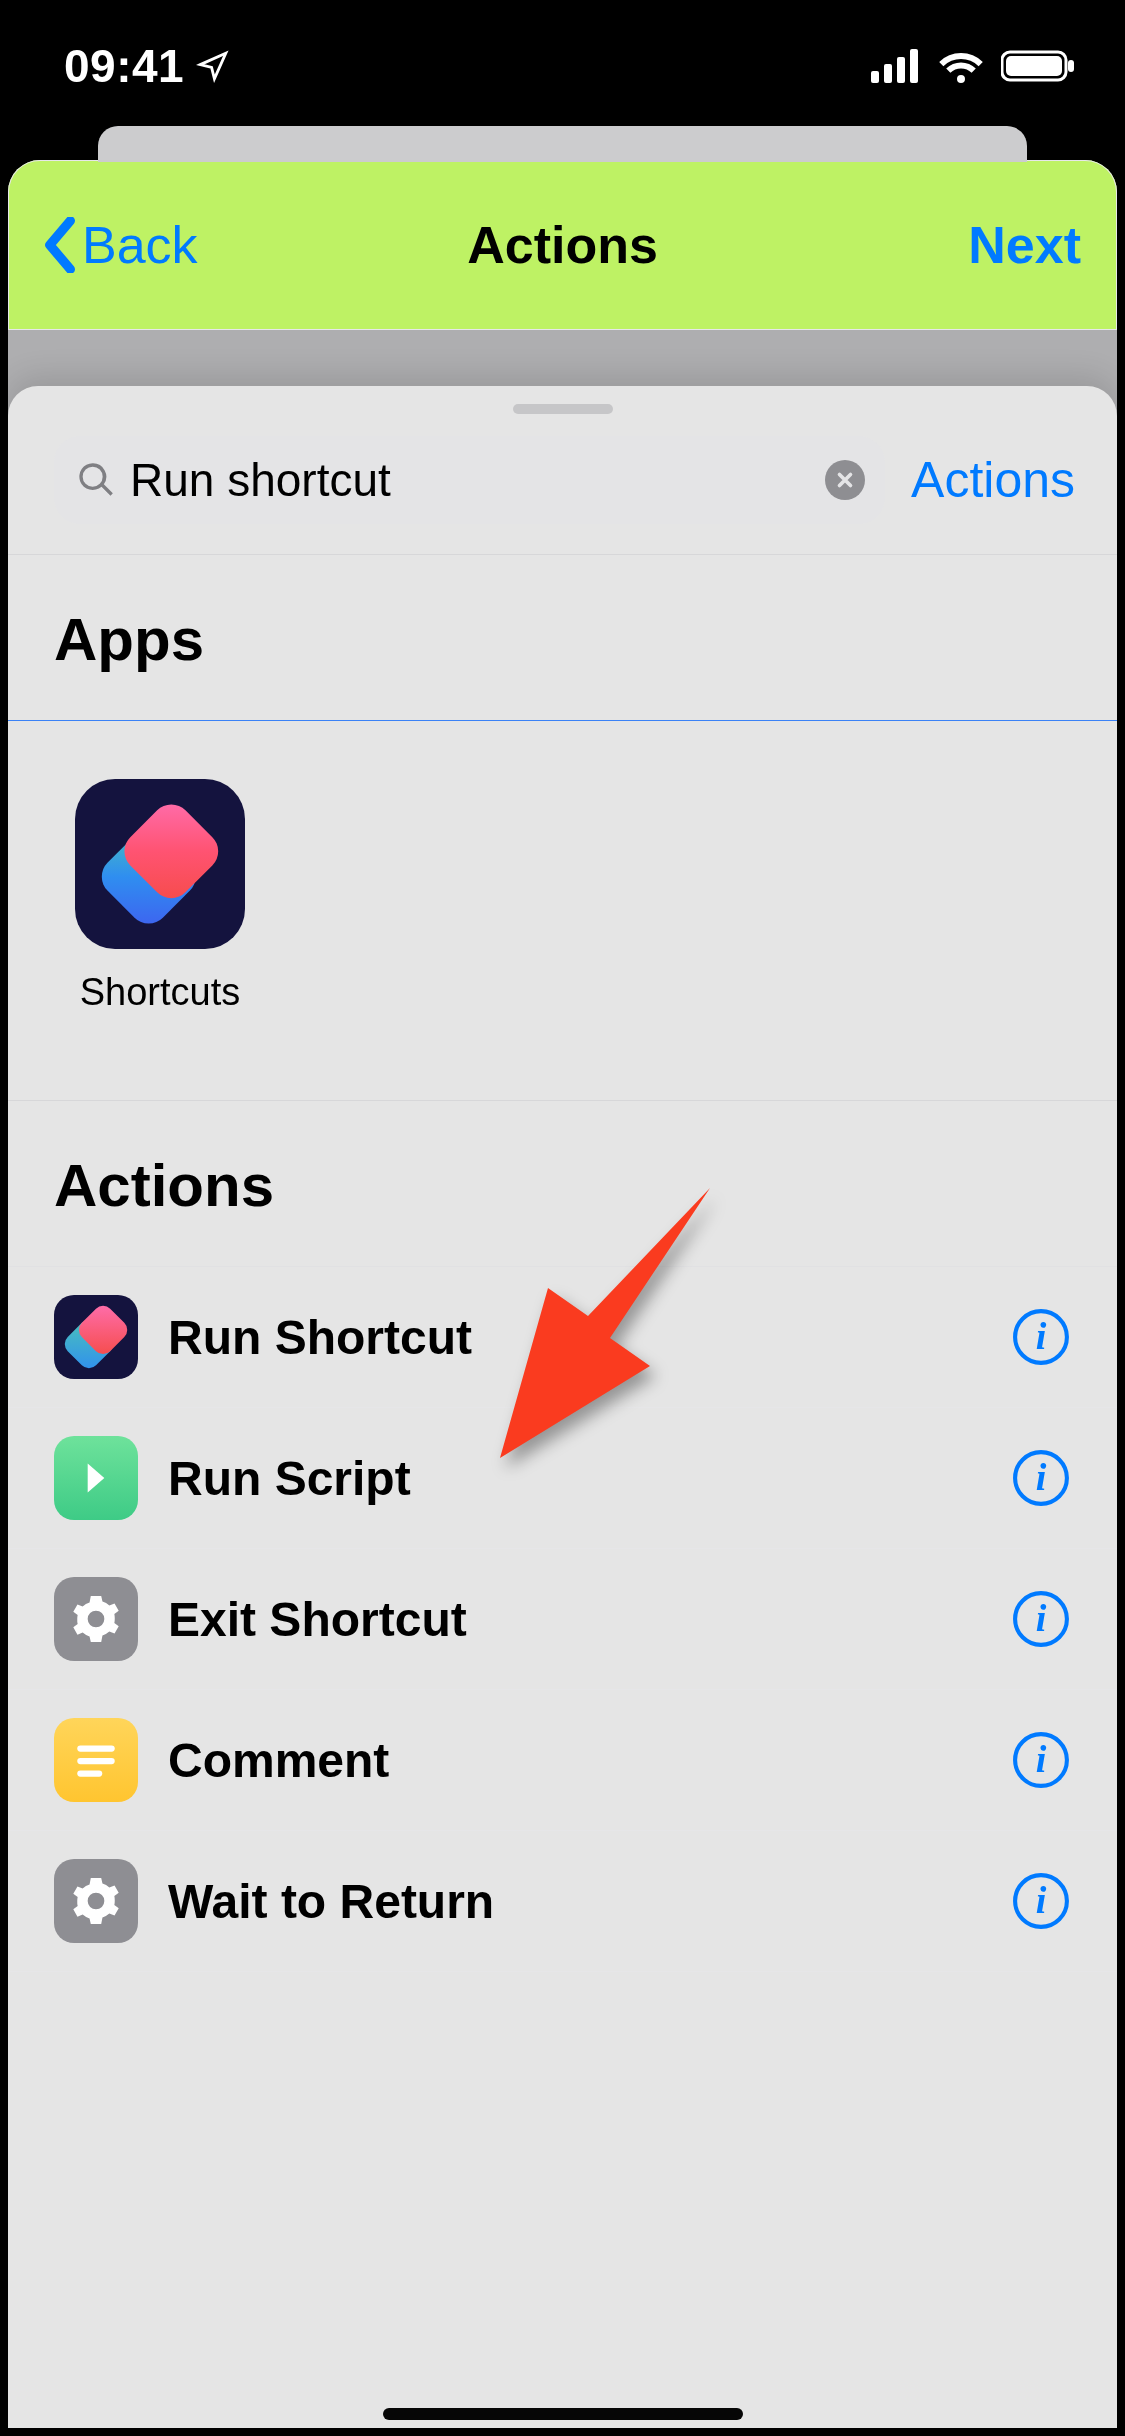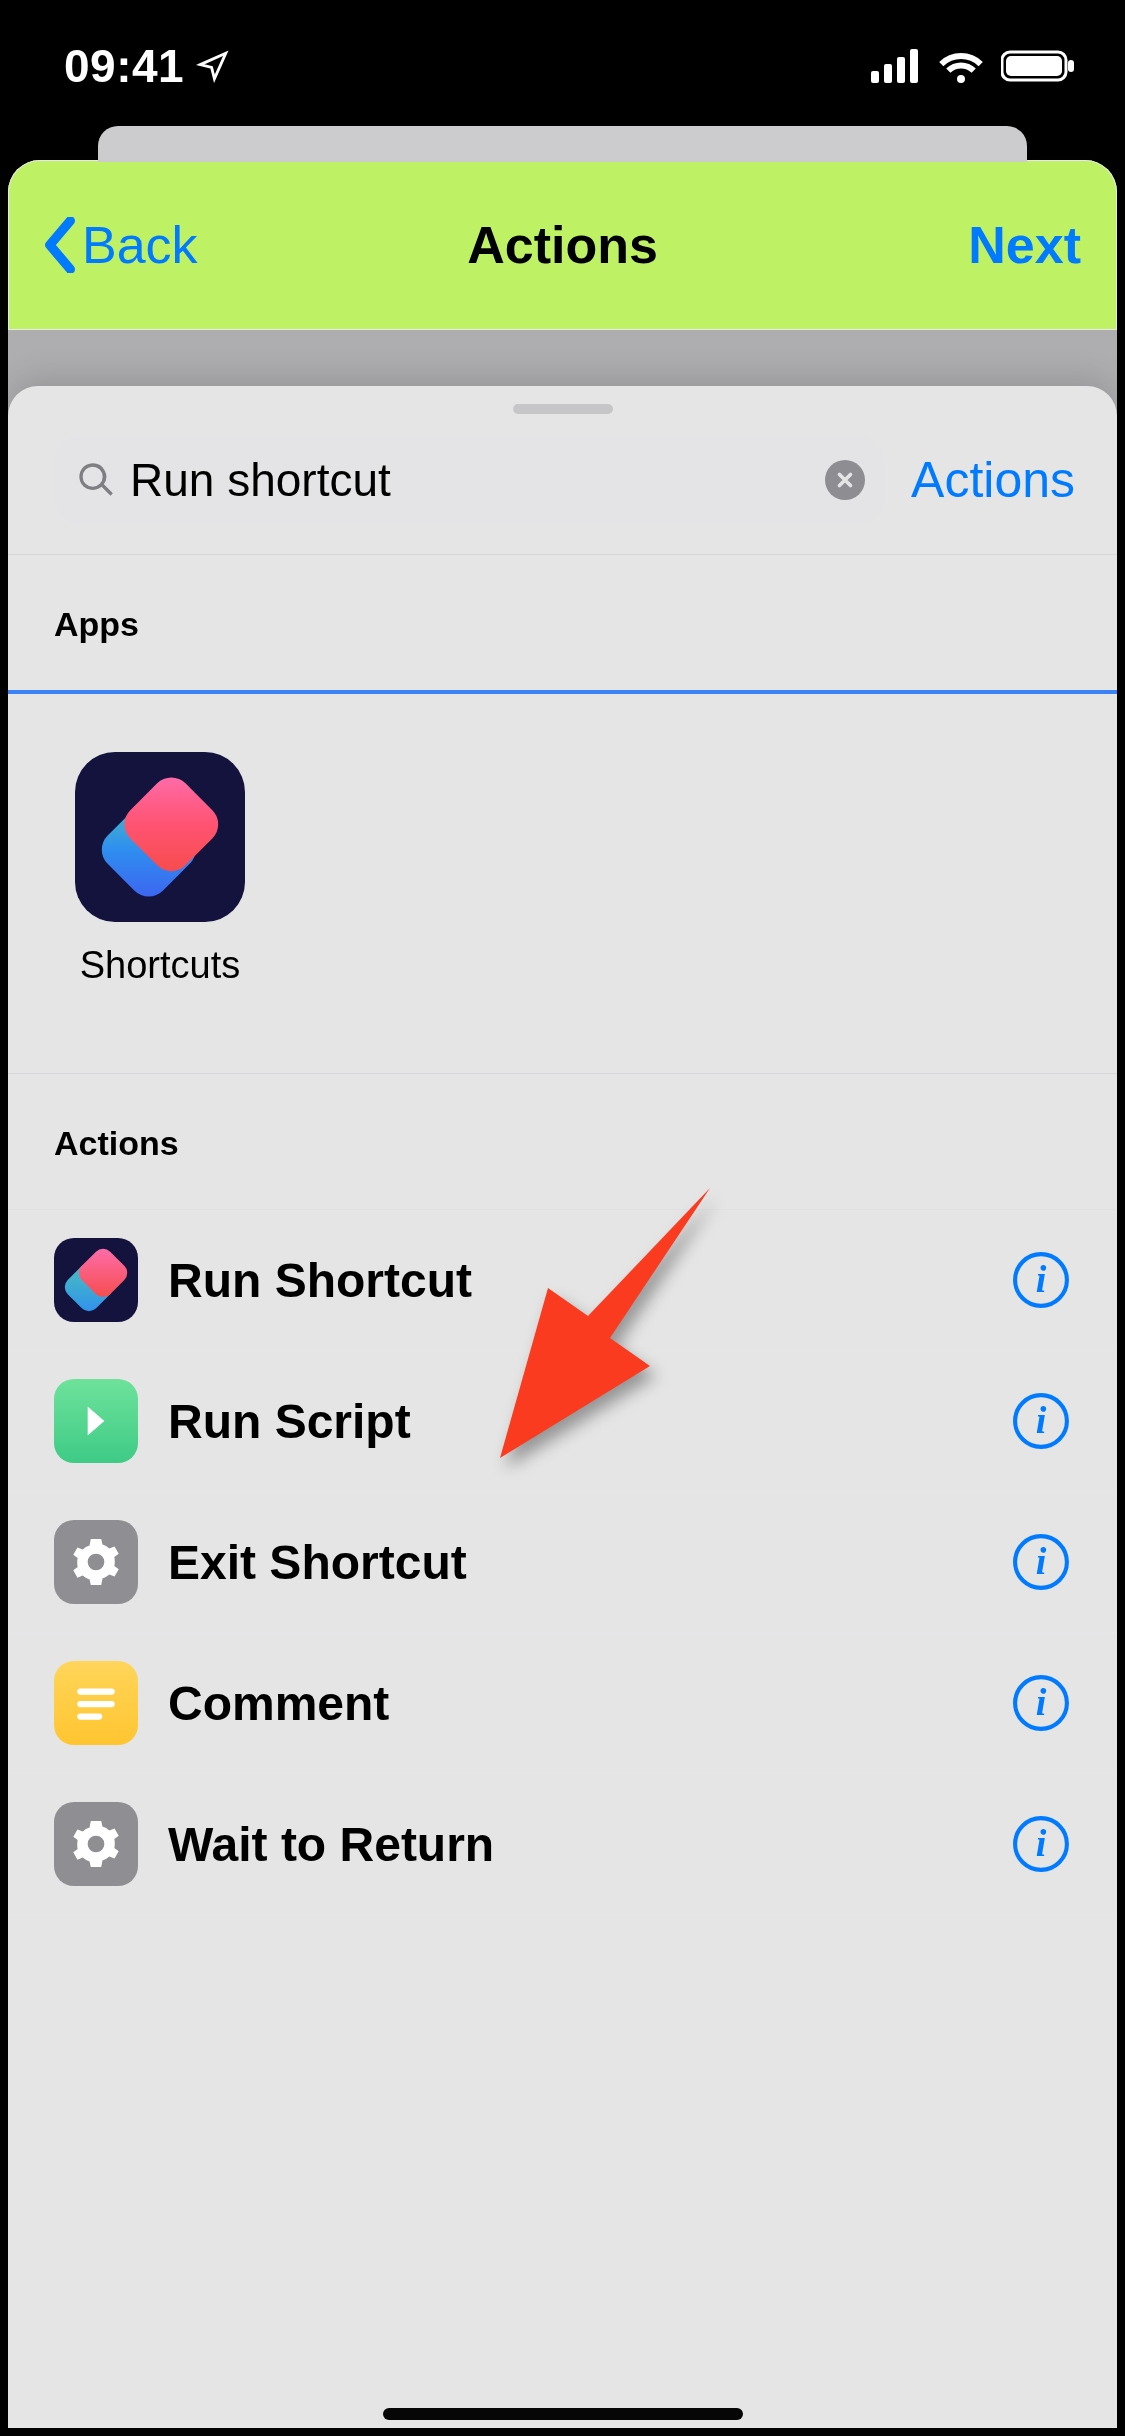--- a/index.html
+++ b/index.html
@@ -95,29 +95,29 @@
     }
     .search-field svg.mag { width: 40px; height: 40px; fill: #7f7f83; }
     .search-text { flex: 1; font-size: 46px; color: #000; }
     .clear-btn { width: 40px; height: 40px; border-radius: 50%; background: #8e8e92; display:flex; align-items:center; justify-content:center; }
     .clear-btn svg { width: 22px; height: 22px; fill:#e4e4e6; }
     .cancel-btn { color: #007aff; font-size: 50px; padding-right: 12px; }
 
     .divider-full { height: 1px; background: #d7d7d9; }
 
     .section-title {
-      font-size: 34px;
+      font-size: 60px;
       font-weight: 700;
       color: #000;
       padding: 50px 46px 46px;
     }
 
     .apps-row {
       padding: 58px 46px 86px 52px;
-      border-top: 4px solid #3b82f6;
+      border-top: 1px solid #3b82f6;
       display:flex;
     }
     .app-tile { display:flex; flex-direction:column; align-items:center; gap:22px; width: 200px;}
     .app-icon-lg {
       width: 170px; height: 170px;
       border-radius: 40px;
       background: #14133e;
       display:flex; align-items:center; justify-content:center;
       position: relative;
     }

